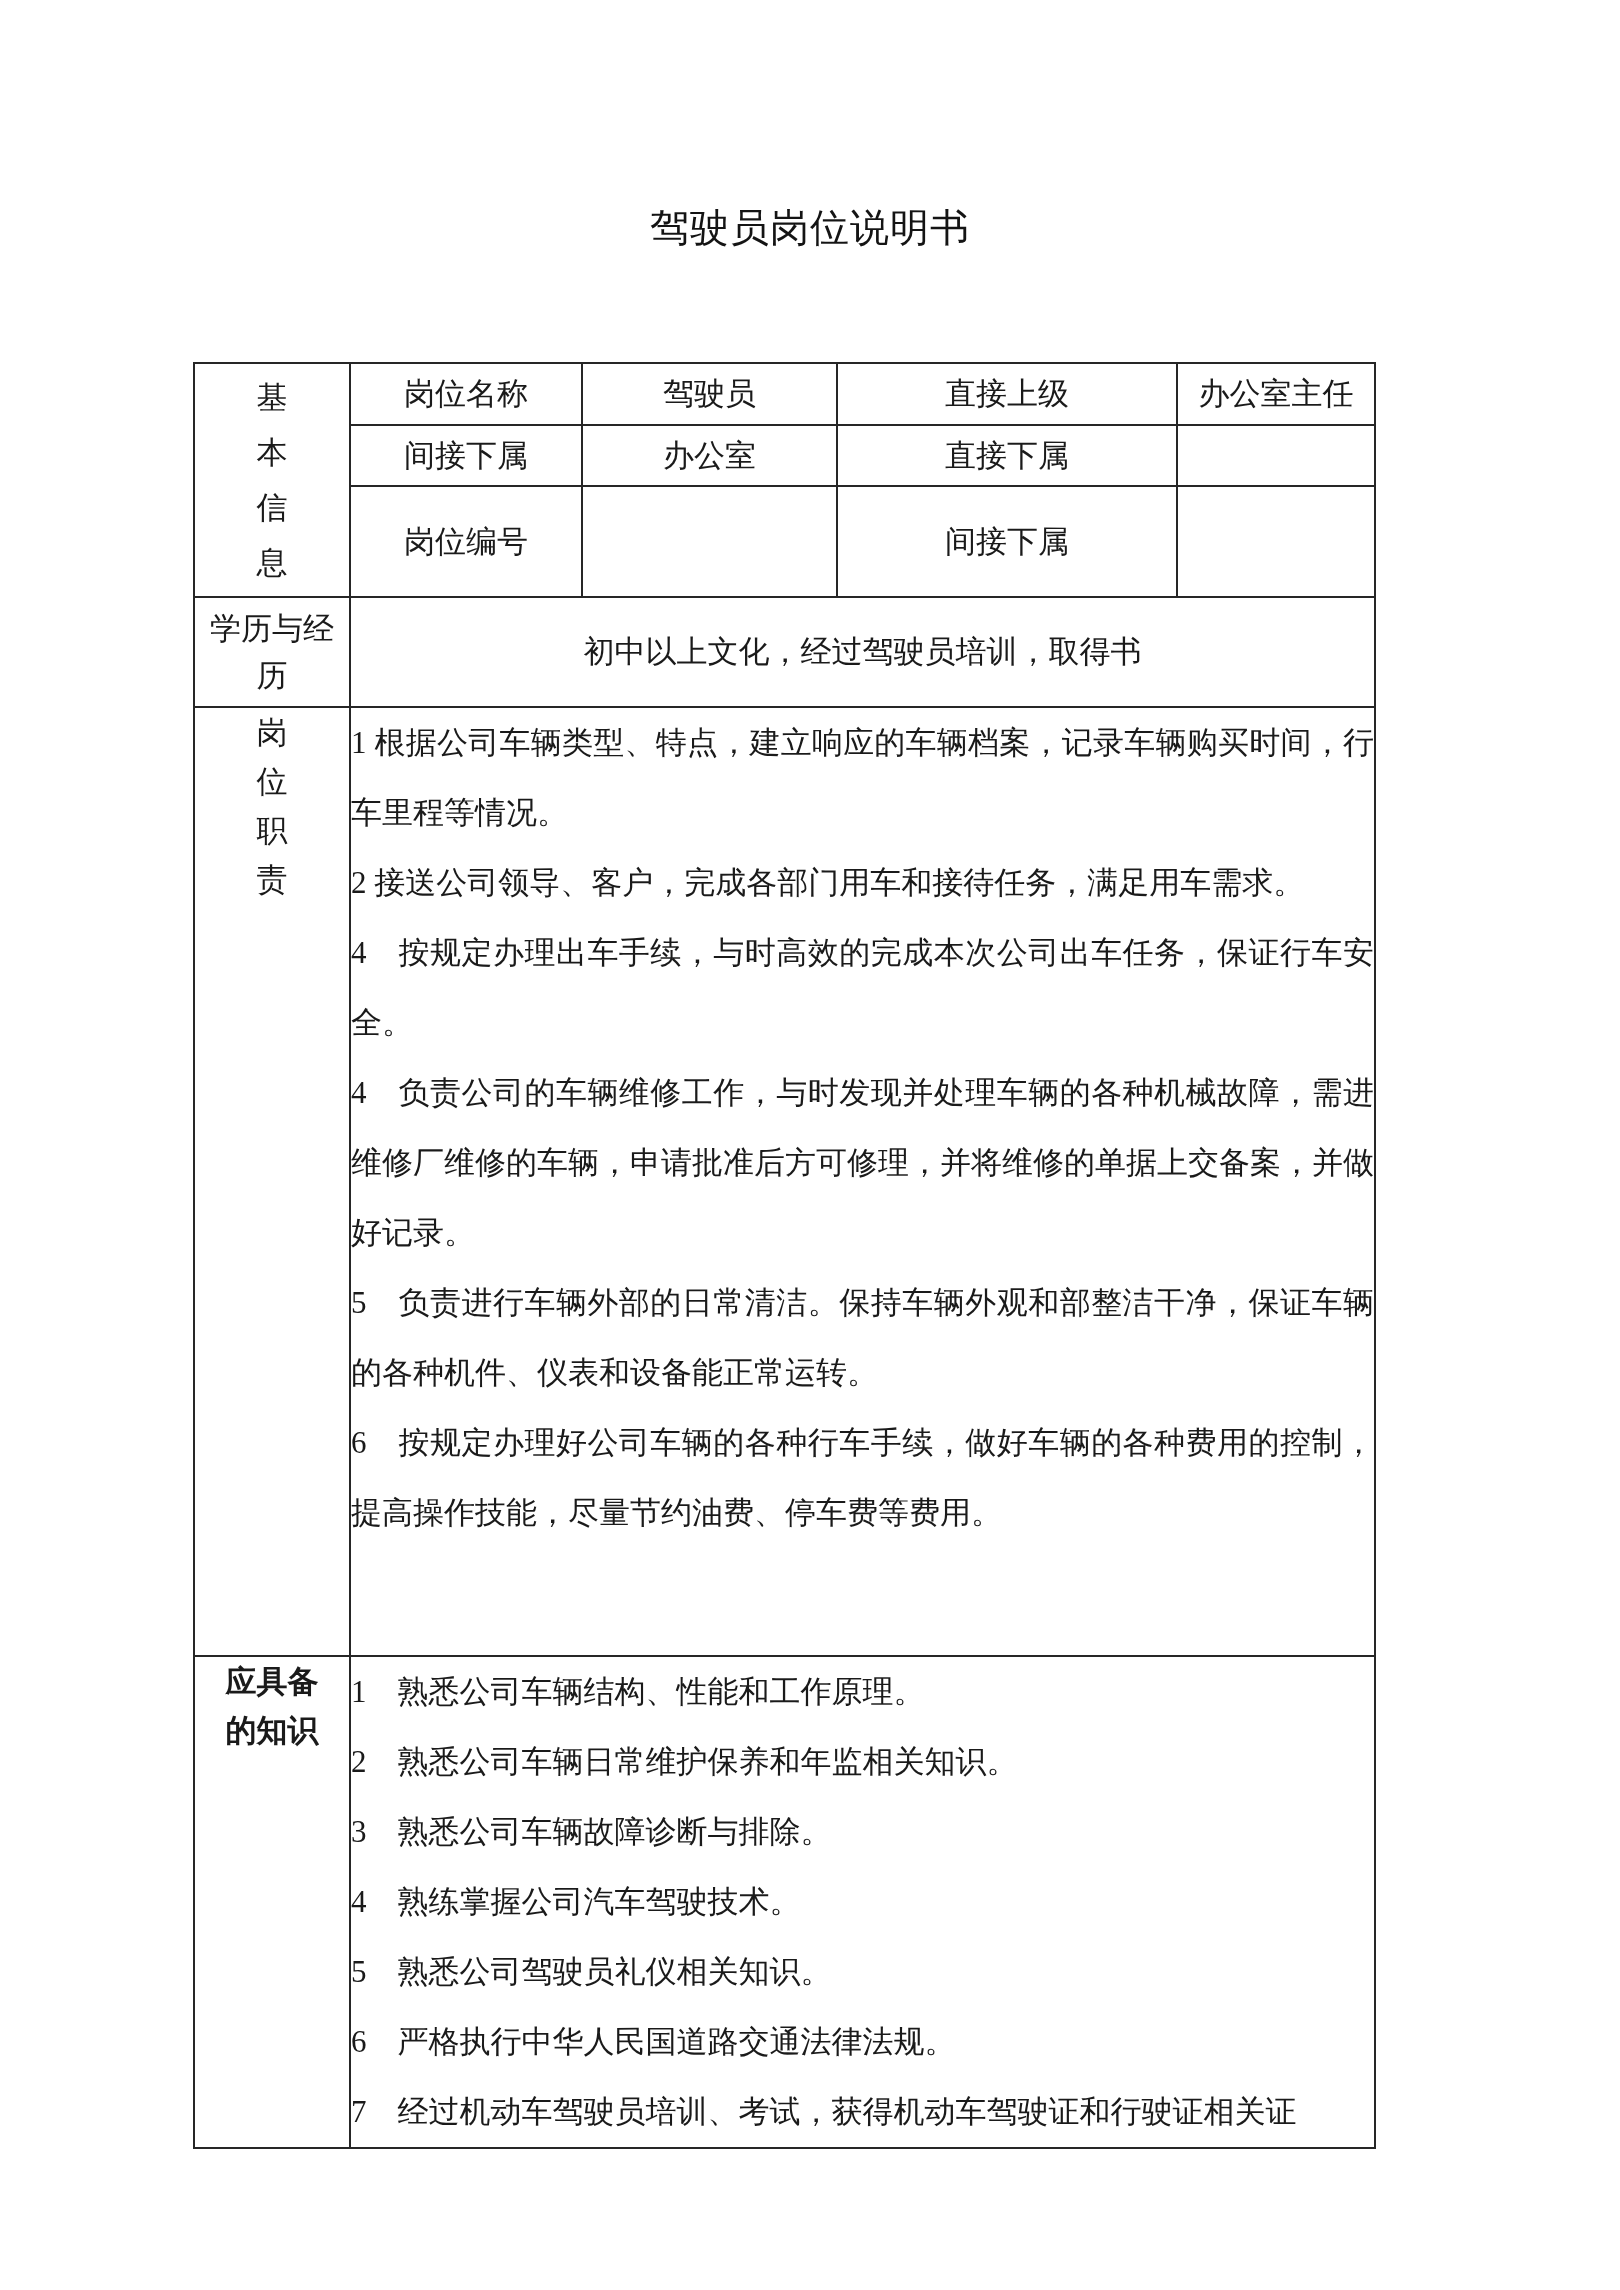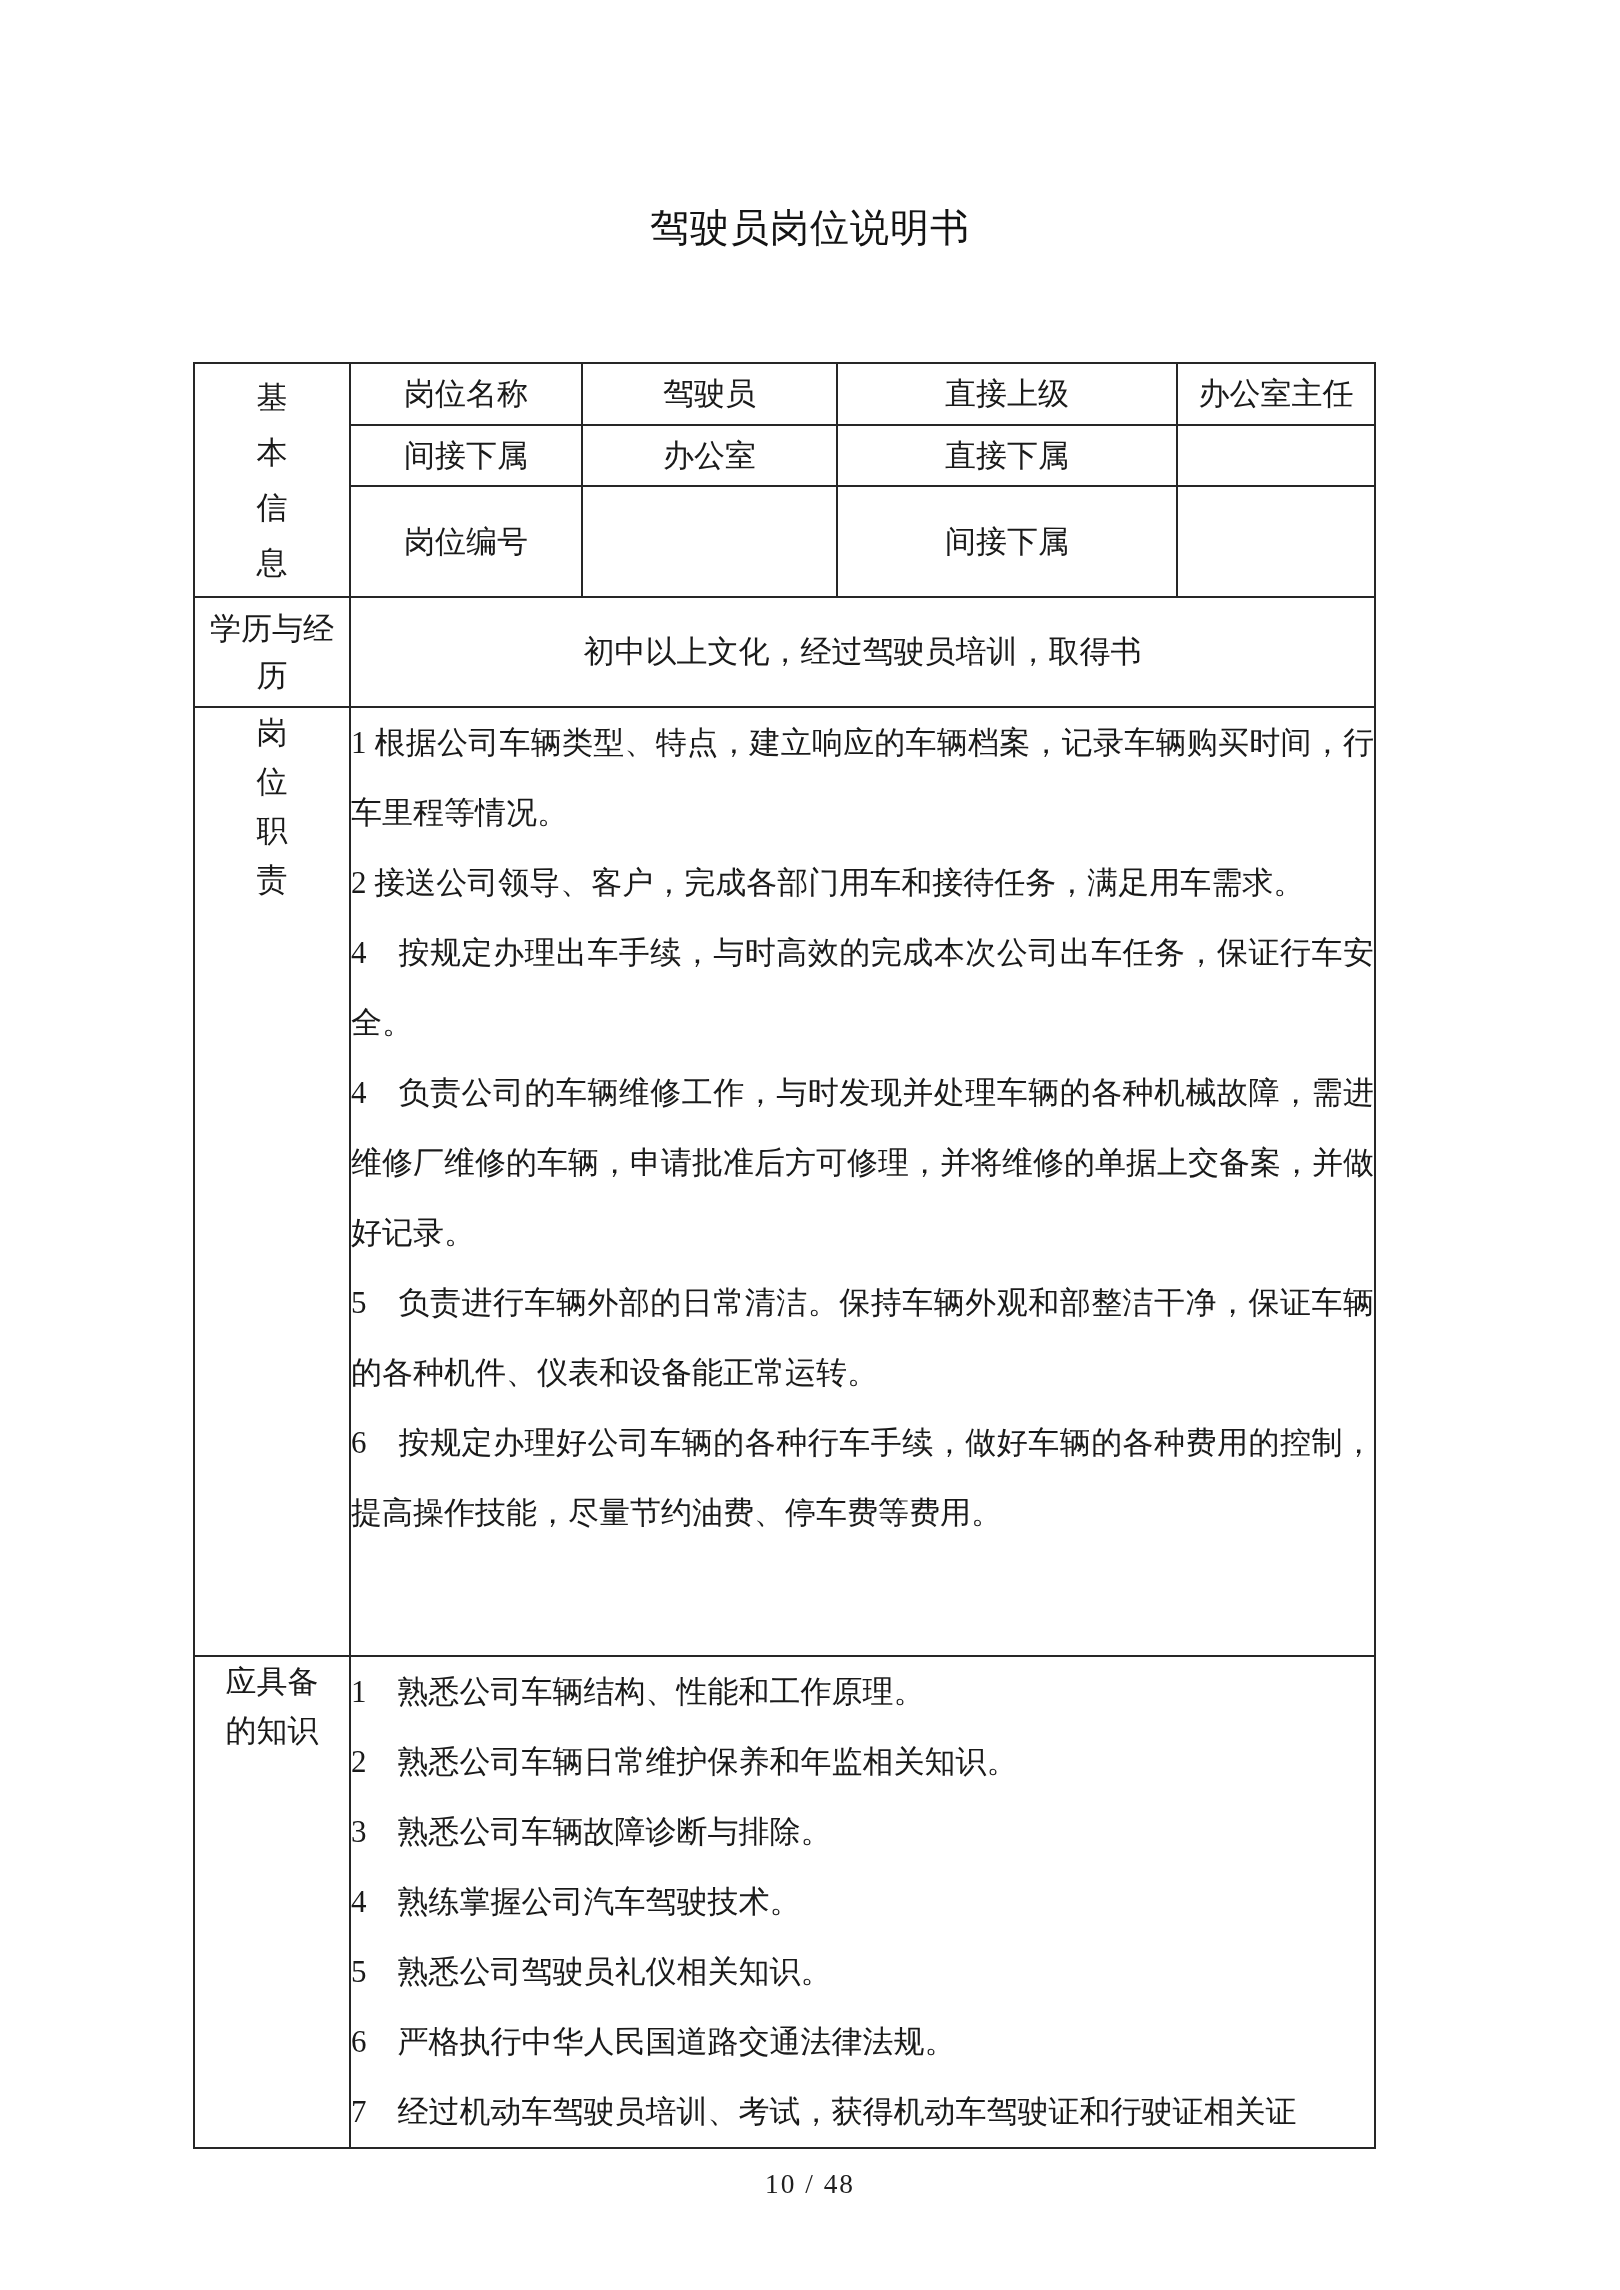--- a/index.html
+++ b/index.html
@@ -88,20 +88,21 @@
     text-align: justify;
   }
   
   td.know-label-cell {
     text-align: center;
     vertical-align: top;
     padding-top: 15.7px;
   }
   td.know-label-cell .lline {
     line-height: 49px;
+    font-weight: bold;
   }
   td.know-content-cell {
     vertical-align: top;
     padding: 2.9px 14.7px 0 13.7px;
   }
   td.know-content-cell .para {
     line-height: 70px;
     text-align: justify;
   }
   .page-footer {
@@ -193,16 +194,15 @@
             <div class="para">3　熟悉公司车辆故障诊断与排除。</div>
             <div class="para">4　熟练掌握公司汽车驾驶技术。</div>
             <div class="para">5　熟悉公司驾驶员礼仪相关知识。</div>
             <div class="para">6　严格执行中华人民国道路交通法律法规。</div>
             <div class="para">7　经过机动车驾驶员培训、考试，获得机动车驾驶证和行驶证相关证</div>
           </td>
     </tr>
   </tbody>
     </table>
 
-  <div class="page-footer">10 / 48</div>
 
 </div>
 
 
 </body></html>

